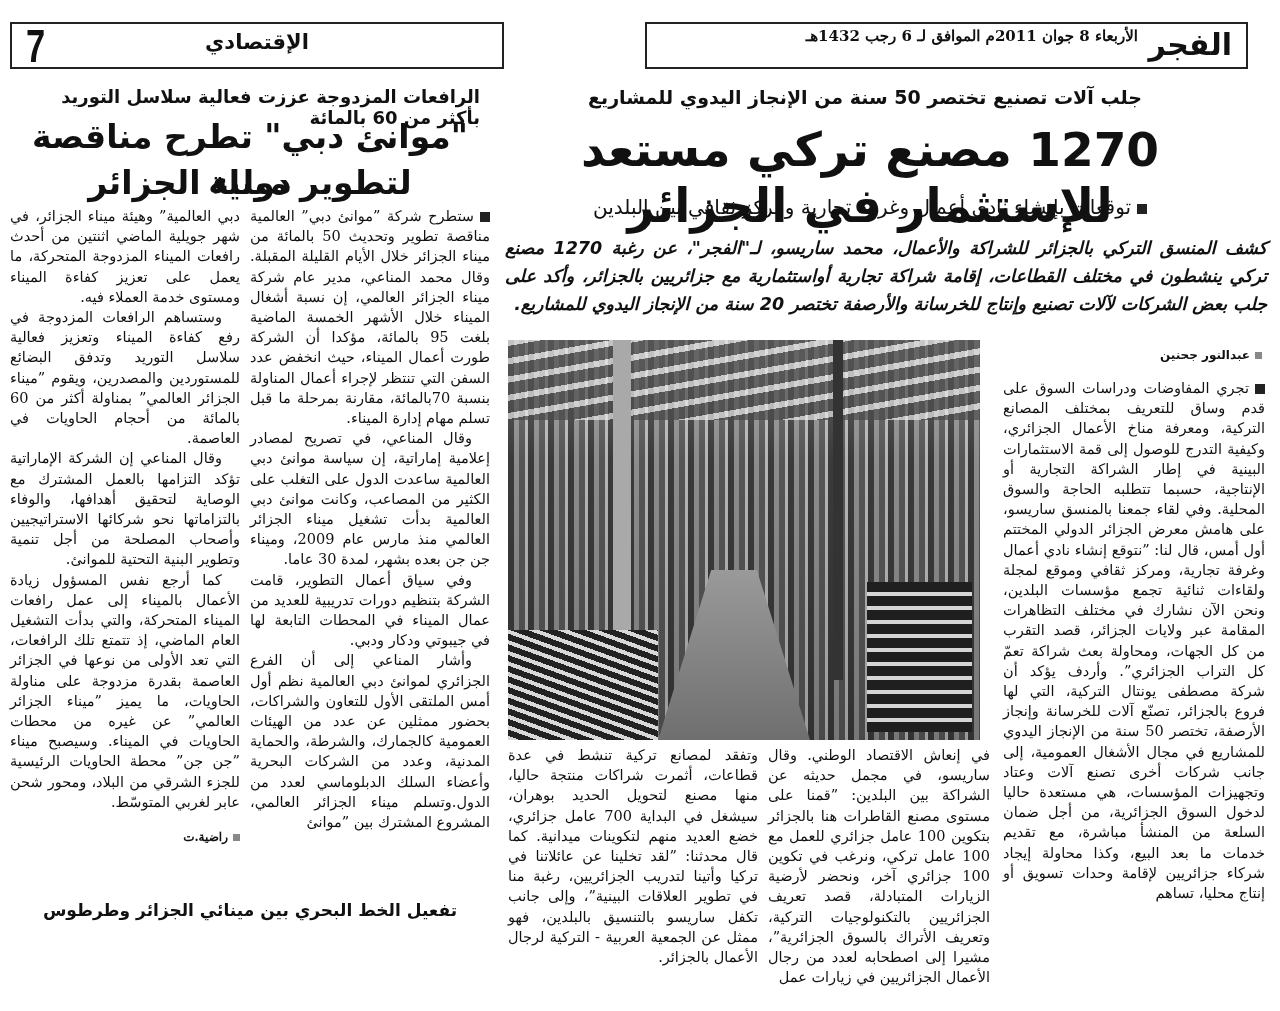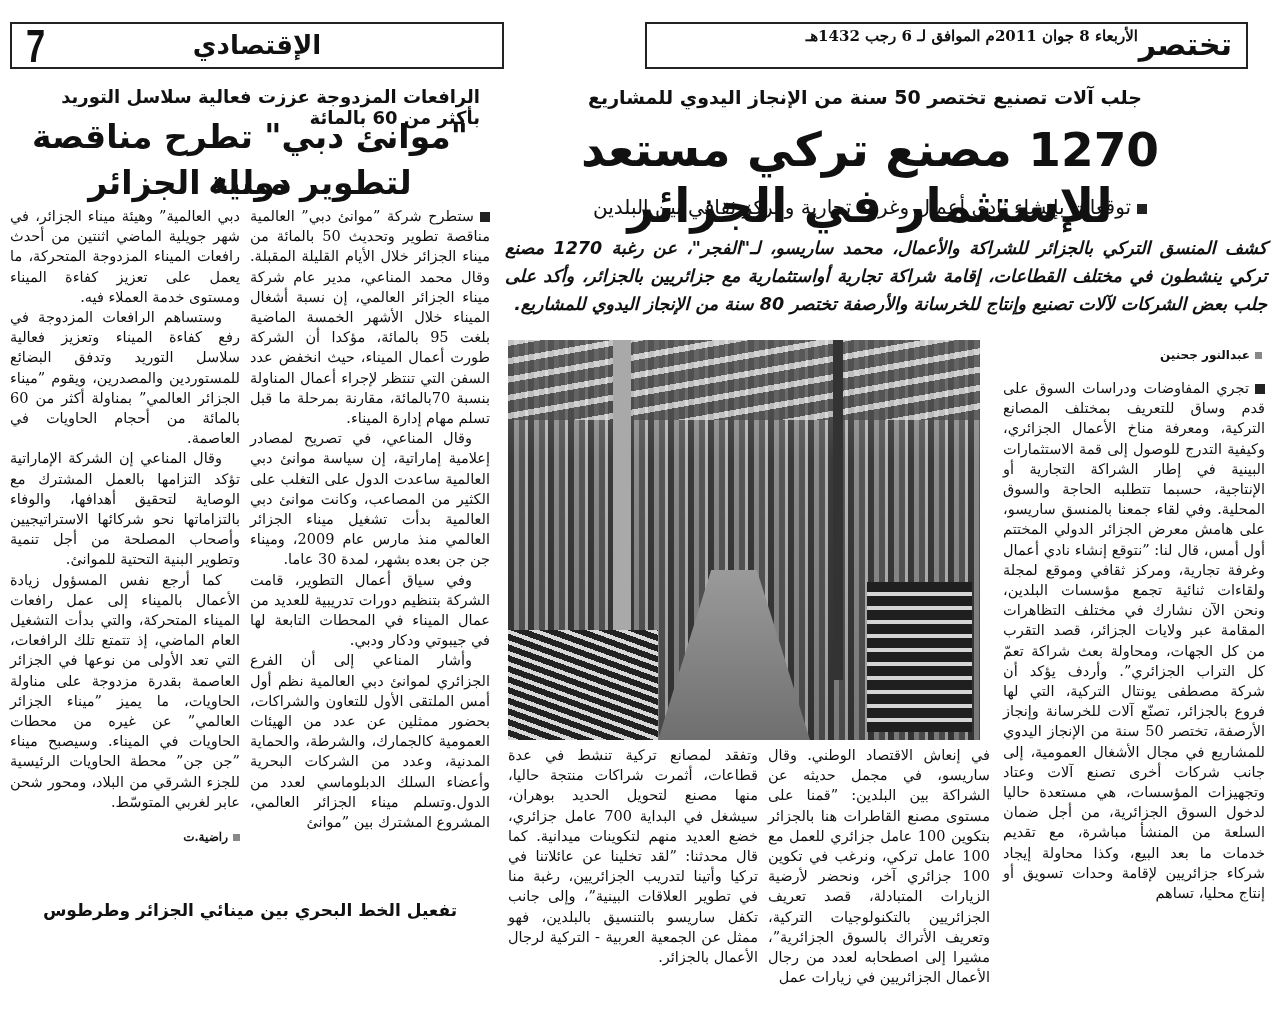--- a/index.html
+++ b/index.html
@@ -4,21 +4,21 @@
 <style>
   html, body { margin: 0; padding: 0; background: #ffffff; }
   body { width: 1280px; height: 1011px; position: relative; overflow: hidden; font-family: "DejaVu Sans", sans-serif; color: #111; }
   .abs { position: absolute; }
   .rtl { direction: rtl; text-align: right; }
   .box { border: 2px solid #222; box-sizing: border-box; background: #fff; }
   
   #left-bar { left: 10px; top: 22px; width: 494px; height: 47px; }
   #right-bar { left: 645px; top: 22px; width: 603px; height: 47px; }
   .page-num { position: absolute; left: 14px; top: -4px; font-family: "Liberation Sans", sans-serif; font-weight: 900; font-size: 46px; line-height: 52px; transform: scaleX(0.75); transform-origin: left; }
-  .section { position: absolute; left: 0; right: 0; top: 6px; text-align: center; font-weight: bold; font-size: 26px; }
+  .section { position: absolute; left: 0; right: 0; top: 6px; text-align: center; font-weight: bold; font-size: 21px; }
   .logo { position: absolute; right: 14px; top: 3px; font-weight: bold; font-size: 30px; letter-spacing: -1px; }
   .dateline { position: absolute; right: 108px; top: 3px; font-family: "DejaVu Serif", serif; font-size: 15px; font-weight: bold; direction: rtl; }
   .kicker { font-weight: bold; font-size: 19px; }
   .headline-main { font-weight: 900; font-size: 47px; line-height: 56px; }
   .headline-side { font-weight: 900; font-size: 33px; line-height: 46px; text-align: center; }
   .subhead { font-weight: normal; font-size: 20px; }
   .bullet { display: inline-block; width: 10px; height: 10px; background: #222; margin-left: 6px; vertical-align: middle; }
   .bullet-s { display: inline-block; width: 7px; height: 7px; background: #888; margin-left: 5px; vertical-align: middle; }
   .lead { font-weight: bold; font-style: italic; font-size: 17.5px; line-height: 28px; text-align: justify; text-align-last: right; }
   .col { font-family: "DejaVu Serif", serif; font-size: 14.5px; line-height: 20.2px; text-align: justify; }
@@ -35,30 +35,30 @@
   .photo .bench { position:absolute; left:0; bottom:0; width:150px; height:110px; background: repeating-linear-gradient(20deg,#d8d8d8 0 4px,#222 4px 10px); }
 </style>
 </head>
 <body>
 
 <div id="left-bar" class="abs box">
   <div class="page-num">7</div>
   <div class="section">الإقتصادي</div>
 </div>
 <div id="right-bar" class="abs box">
-  <div class="logo">تختصر</div>
+  <div class="logo">الفجر</div>
   <div class="dateline">الأربعاء 8 جوان 2011م الموافق لـ 6 رجب 1432هـ</div>
 </div>
 
 <div class="abs rtl kicker" style="left:540px; top:86px; width:650px; text-align:center;">جلب آلات تصنيع تختصر 50 سنة من الإنجاز اليدوي للمشاريع</div>
 <div class="abs rtl headline-main" style="left:520px; top:122px; width:700px; text-align:center;">1270 مصنع تركي مستعد للإستثمار في الجزائر</div>
 <div class="abs rtl subhead" style="left:560px; top:195px; width:620px; text-align:center;">
   <span class="bullet"></span><span>توقعات بإنشاء نادي أعمال وغرفة تجارية ومركز ثقافي بين البلدين</span>
 </div>
-<div class="abs rtl lead" style="left:505px; top:234px; width:762px;">كشف المنسق التركي بالجزائر للشراكة والأعمال، محمد ساريسو، لـ"الفجر"، عن رغبة 1270 مصنع تركي ينشطون في مختلف القطاعات، إقامة شراكة تجارية أواستثمارية مع جزائريين بالجزائر، وأكد على جلب بعض الشركات لآلات تصنيع وإنتاج للخرسانة والأرصفة تختصر 80 سنة من الإنجاز اليدوي للمشاريع.</div>
+<div class="abs rtl lead" style="left:505px; top:234px; width:762px;">كشف المنسق التركي بالجزائر للشراكة والأعمال، محمد ساريسو، لـ"الفجر"، عن رغبة 1270 مصنع تركي ينشطون في مختلف القطاعات، إقامة شراكة تجارية أواستثمارية مع جزائريين بالجزائر، وأكد على جلب بعض الشركات لآلات تصنيع وإنتاج للخرسانة والأرصفة تختصر 20 سنة من الإنجاز اليدوي للمشاريع.</div>
 
 <div class="abs rtl byline" style="left:1000px; top:348px; width:262px;">
   <span class="bullet-s"></span><span>عبدالنور جحنين</span>
 </div>
 
 <div class="abs photo" title="صورة مصنع - خط إنتاج صناعي">
   <div class="ceiling"></div>
   <div class="pillar" style="left:105px;"></div>
   <div class="pillar" style="left:325px; width:10px; background:#333;"></div>
   <div class="floor"></div>

